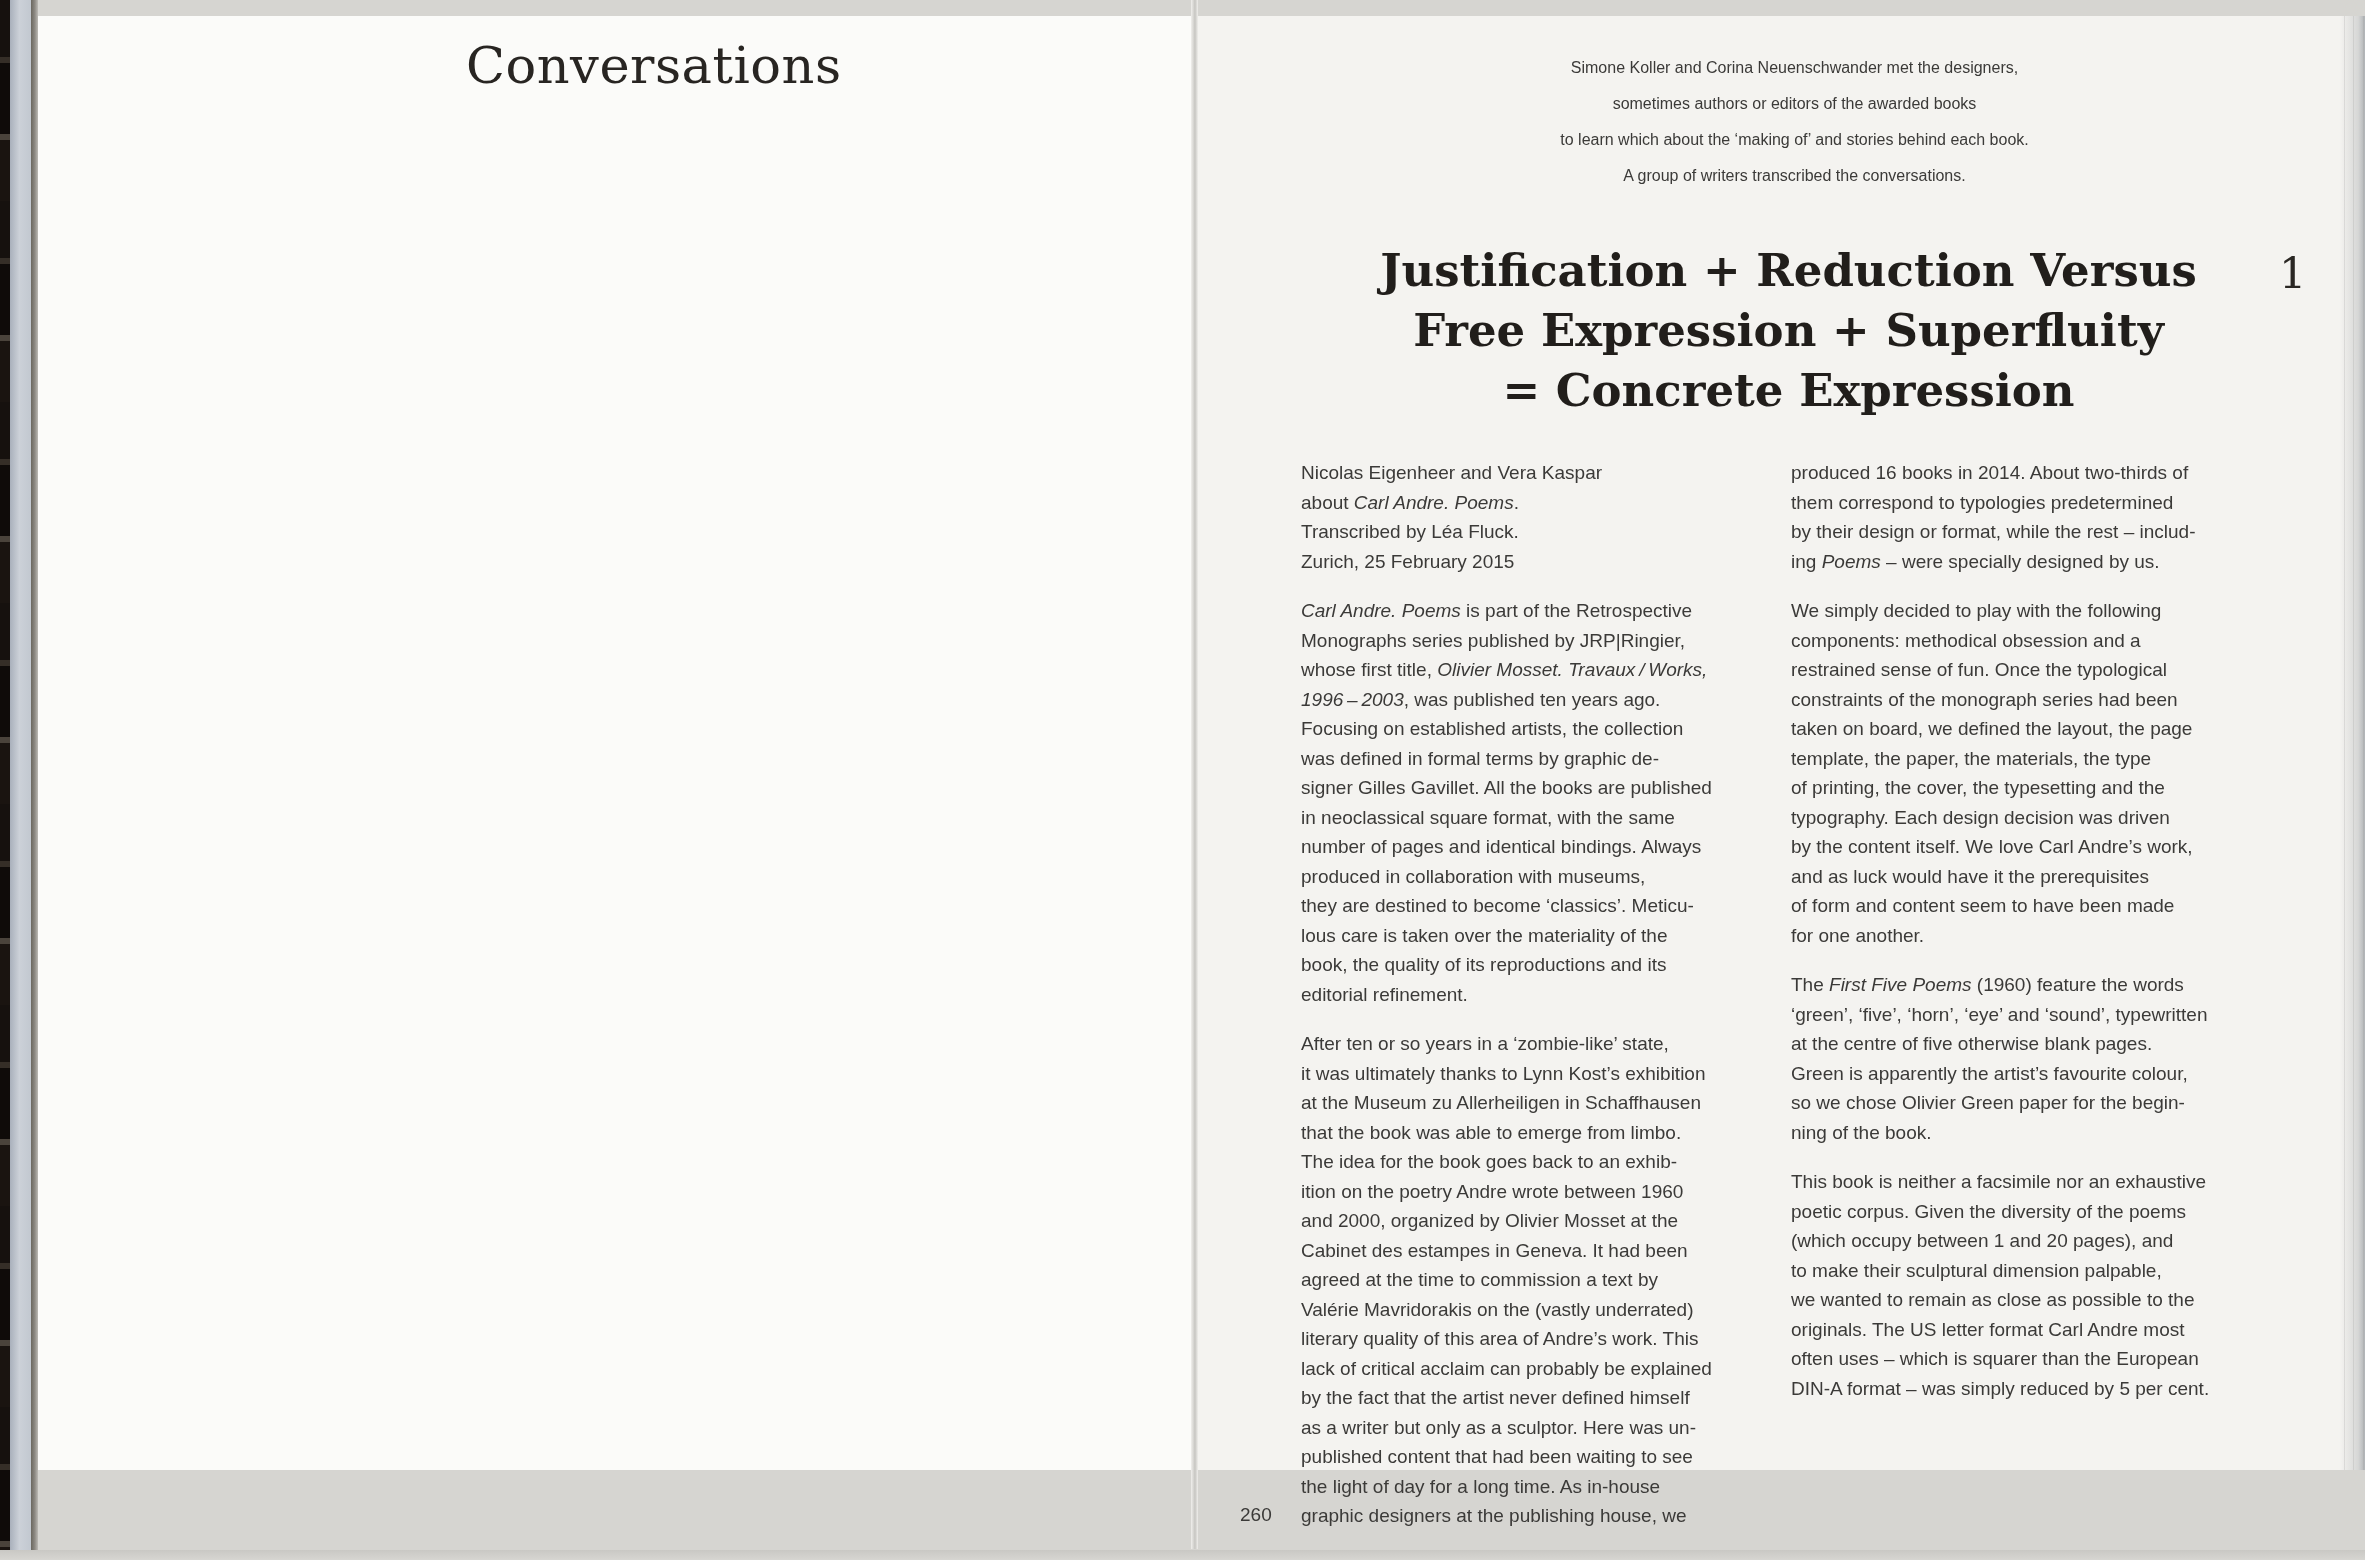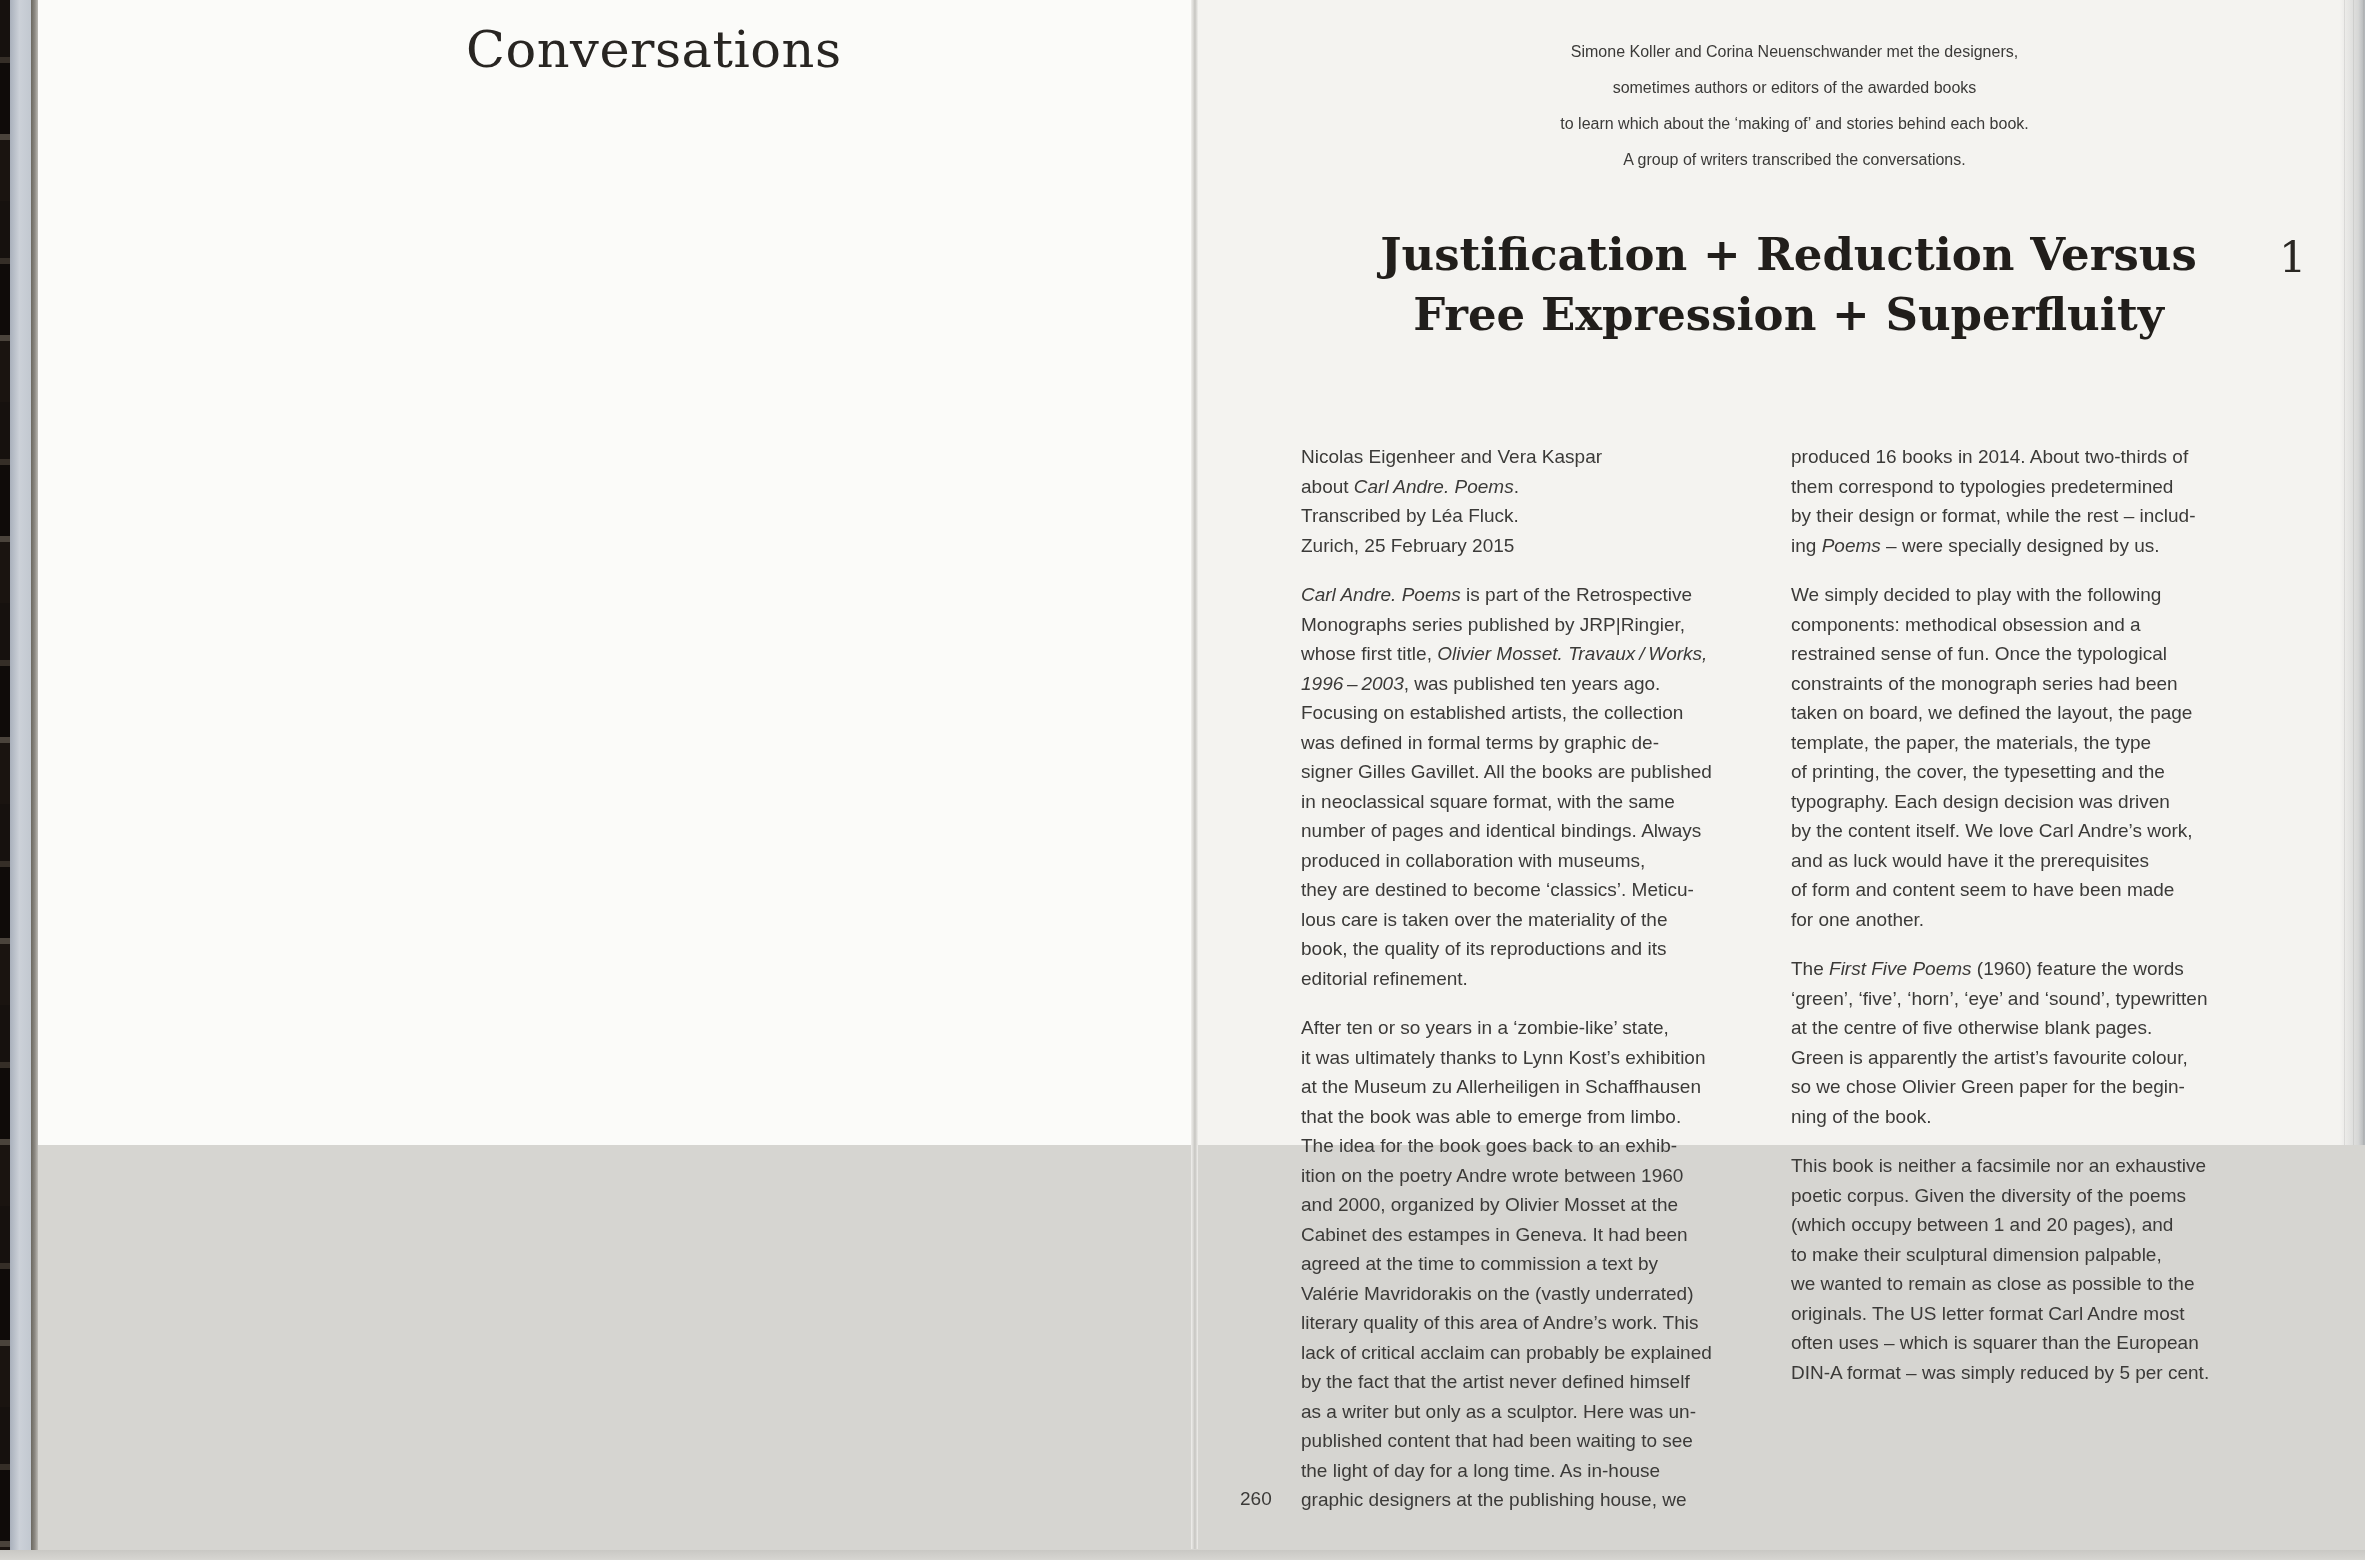--- a/index.html
+++ b/index.html
@@ -2,21 +2,21 @@
 <html style="font-size:15px"><head>
 <meta charset="utf-8">
 <title>Conversations</title>
 <style>
   html,body { margin:0; padding:0; background:#e9e8e5; }
   .stage {
     position:relative; width:2366px; height:1561px; overflow:hidden;
     background:#d6d5d1;
     font-family:"Liberation Sans", sans-serif;
   }
-  .page { position:absolute; top:0; height:1145px; }
+  .page { position:absolute; top:16px; height:1454px; }
   .page-left  { left:38px;  width:1155px; background:#fbfbf9; }
   .page-right { left:1198px; width:1168px; background:#f4f3f0; }
 
   
   .binding { position:absolute; left:0; top:0; width:38px; height:1561px; }
   .binding-dark {
     position:absolute; left:0; top:0; width:10.4px; height:100%;
     background:repeating-linear-gradient(180deg,
       #16110e 0 57px, #352e27 57px 63px, #0f0b09 63px 134px,
       #4a433b 134px 140px, #1a1410 140px 201px);
@@ -103,21 +103,21 @@
     <h1 class="conv-title">Conversations</h1>
   </div>
 
   <div class="gutter"></div>
 
   <div class="page page-right">
     <div class="chap-header">
         <p><span>Simone Koller and Corina Neuenschwander met the designers,</span><br><span>sometimes authors or editors of the awarded books</span><br><span>to learn which about the ‘making of’ and stories behind each book.</span><br><span>A group of writers transcribed the conversations.</span></p>
       </div>
     <div class="chap-title">
-        <p><span>Justification + Reduction Versus</span><br><span>Free Expression + Superfluity</span><br></p>
+        <p><span>Justification + Reduction Versus</span><br><span>Free Expression + Superfluity</span><br><span>= Concrete Expression</span></p>
       </div>
     <div class="chap-num">1</div>
     <div class="folio">260</div>
 
     <div class="col col-left">
       <div>
           <p><span>Nicolas Eigenheer and Vera Kaspar</span><br><span>about </span><i>Carl Andre. Poems</i><span>.</span><br><span>Transcribed by Léa Fluck.</span><br><span>Zurich, 25 February 2015</span></p>
         </div>
       <div>
           <p><i>Carl Andre. Poems</i><span> is part of the Retrospective</span><br><span>Monographs series published by JRP|Ringier,</span><br><span>whose first title, </span><i>Olivier Mosset. Travaux / Works,</i><br><i>1996 – 2003</i><span>, was published ten years ago.</span><br><span>Focusing on established artists, the collection</span><br><span>was defined in formal terms by graphic de-</span><br><span>signer Gilles Gavillet. All the books are published</span><br><span>in neoclassical square format, with the same</span><br><span>number of pages and identical bindings. Always</span><br><span>produced in collaboration with museums,</span><br><span>they are destined to become ‘classics’. Meticu-</span><br><span>lous care is taken over the materiality of the</span><br><span>book, the quality of its reproductions and its</span><br><span>editorial refinement.</span></p>

